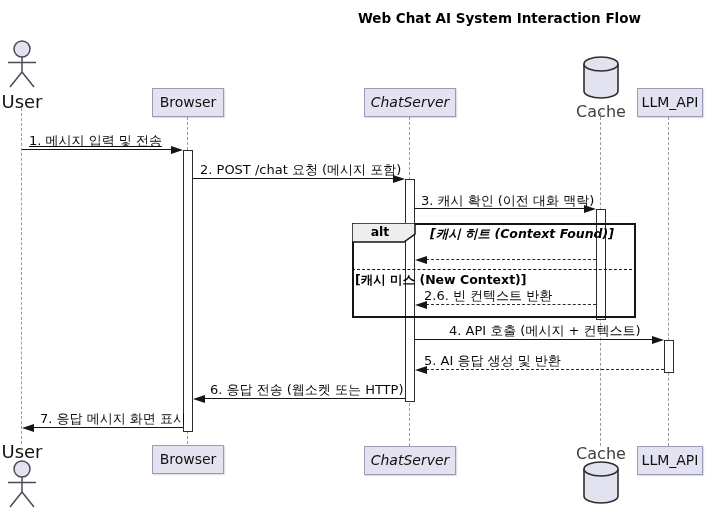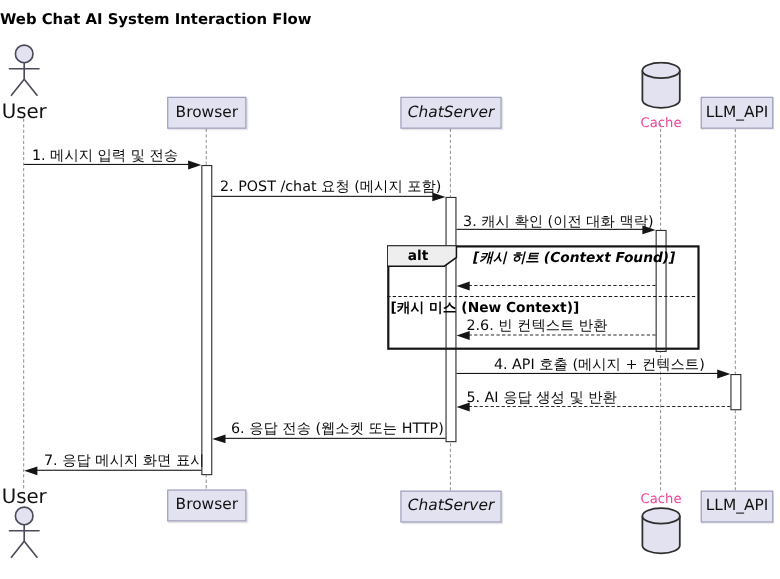--- a/index.html
+++ b/index.html
@@ -6,21 +6,21 @@
   .diagram{
     position:relative;
     width:709px;height:526px;
     background:#ffffff;
     font-family:"DejaVu Sans","Liberation Sans",sans-serif;
     color:#111;
     overflow:hidden;
   }
   .title{
     position:absolute;left:0;top:10px;width:641px;
-    text-align:left;font-weight:bold;font-size:13.5px;color:#000;
+    text-align:right;font-weight:bold;font-size:13.5px;color:#000;
   }
   
   .lifeline{position:absolute;width:0;border-left:1px dashed #9a9a9a;z-index:1;}
   #ll-user{left:21px;top:108px;height:336px;}
   #ll-browser{left:187px;top:117px;height:327px;}
   #ll-chatserver{left:409px;top:117px;height:329px;}
   #ll-cache{left:600px;top:112px;height:334px;}
   #ll-llm{left:668px;top:117px;height:329px;}
   
   .activation{position:absolute;width:8px;background:#fff;border:1px solid #2b2b2b;z-index:3;}
@@ -43,21 +43,21 @@
   #p-llm-top{top:88px;} #p-llm-bot{top:446px;}
   
   .actor-wrap{position:absolute;width:44px;text-align:center;z-index:4;}
   #actor-top{left:0;top:40px;}
   #actor-bot{left:0;top:444px;}
   .actor-label{font-size:18px;color:#111;height:16px;line-height:16px;}
   
   .db-wrap{position:absolute;width:60px;text-align:center;z-index:4;}
   #db-top{left:571px;top:56px;}
   #db-bot{left:571px;top:446px;}
-  .db-label{font-size:12px;color:#ec4899;height:15px;line-height:15px;}
+  .db-label{font-size:16px;color:#404040;height:15px;line-height:15px;}
   
   #alt-box{position:absolute;left:352px;top:223px;width:280px;height:91px;
     border:2px solid #151515;z-index:5;background:transparent;}
   #alt-pent{position:absolute;left:352px;top:223px;z-index:6;}
   #alt-label{position:absolute;left:354px;top:224px;width:52px;text-align:center;
     font-weight:bold;font-size:12.5px;z-index:7;color:#000;}
   #alt-guard1{position:absolute;left:430px;top:226px;width:178px;text-align:center;
     font-weight:bold;font-size:12.5px;z-index:6;color:#000;white-space:nowrap;font-style:italic;}
   #alt-divider{position:absolute;left:352px;top:269px;width:280px;height:0;
     border-top:1px dashed #151515;z-index:6;}
@@ -65,21 +65,21 @@
     z-index:6;color:#000;white-space:nowrap;}
   
   .msg-label{position:absolute;font-size:13px;color:#0a0a0a;white-space:nowrap;z-index:7;}
   .msg-line{position:absolute;height:0;z-index:6;}
   .solid{border-top:1.5px solid #151515;}
   .dashed{border-top:1.5px dashed #2b2b2b;}
   .arr{position:absolute;width:0;height:0;z-index:7;}
   .arr-r{border-top:4px solid transparent;border-bottom:4px solid transparent;border-left:12px solid #151515;}
   .arr-l{border-top:4px solid transparent;border-bottom:4px solid transparent;border-right:12px solid #151515;}
 
-  #m1-label{left:29px;top:132px;}  #m1-line{left:22px;top:149px;width:151px;}  #m1-arr{left:171px;top:146px;}
+  #m1-label{left:29px;top:132px;text-decoration:underline;}  #m1-line{left:22px;top:149px;width:151px;}  #m1-arr{left:171px;top:146px;}
   #m2-label{left:200px;top:161px;} #m2-line{left:193px;top:178px;width:202px;} #m2-arr{left:393px;top:175px;}
   #m3-label{left:421px;top:192px;text-align:right;} #m3-line{left:415px;top:208px;width:171px;} #m3-arr{left:584px;top:205px;}
   #m31-label{left:424px;top:242px;}#m31-line{left:426px;top:259px;width:170px;}#m31-arr{left:415px;top:256px;}
   #m32-label{left:424px;top:287px;}#m32-line{left:426px;top:304px;width:170px;}#m32-arr{left:415px;top:301px;}
   #m4-label{left:421px;top:322px;margin-left:28px;} #m4-line{left:415px;top:339px;width:239px;} #m4-arr{left:652px;top:336px;}
   #m5-label{left:424px;top:352px;} #m5-line{left:426px;top:369px;width:238px;} #m5-arr{left:415px;top:366px;}
   #m6-label{left:210px;top:381px;} #m6-line{left:204px;top:398px;width:201px;} #m6-arr{left:193px;top:395px;}
   #m7-label{left:40px;top:410px;}  #m7-line{left:33px;top:427px;width:150px;}  #m7-arr{left:22px;top:424px;}
 </style>
 </head>

